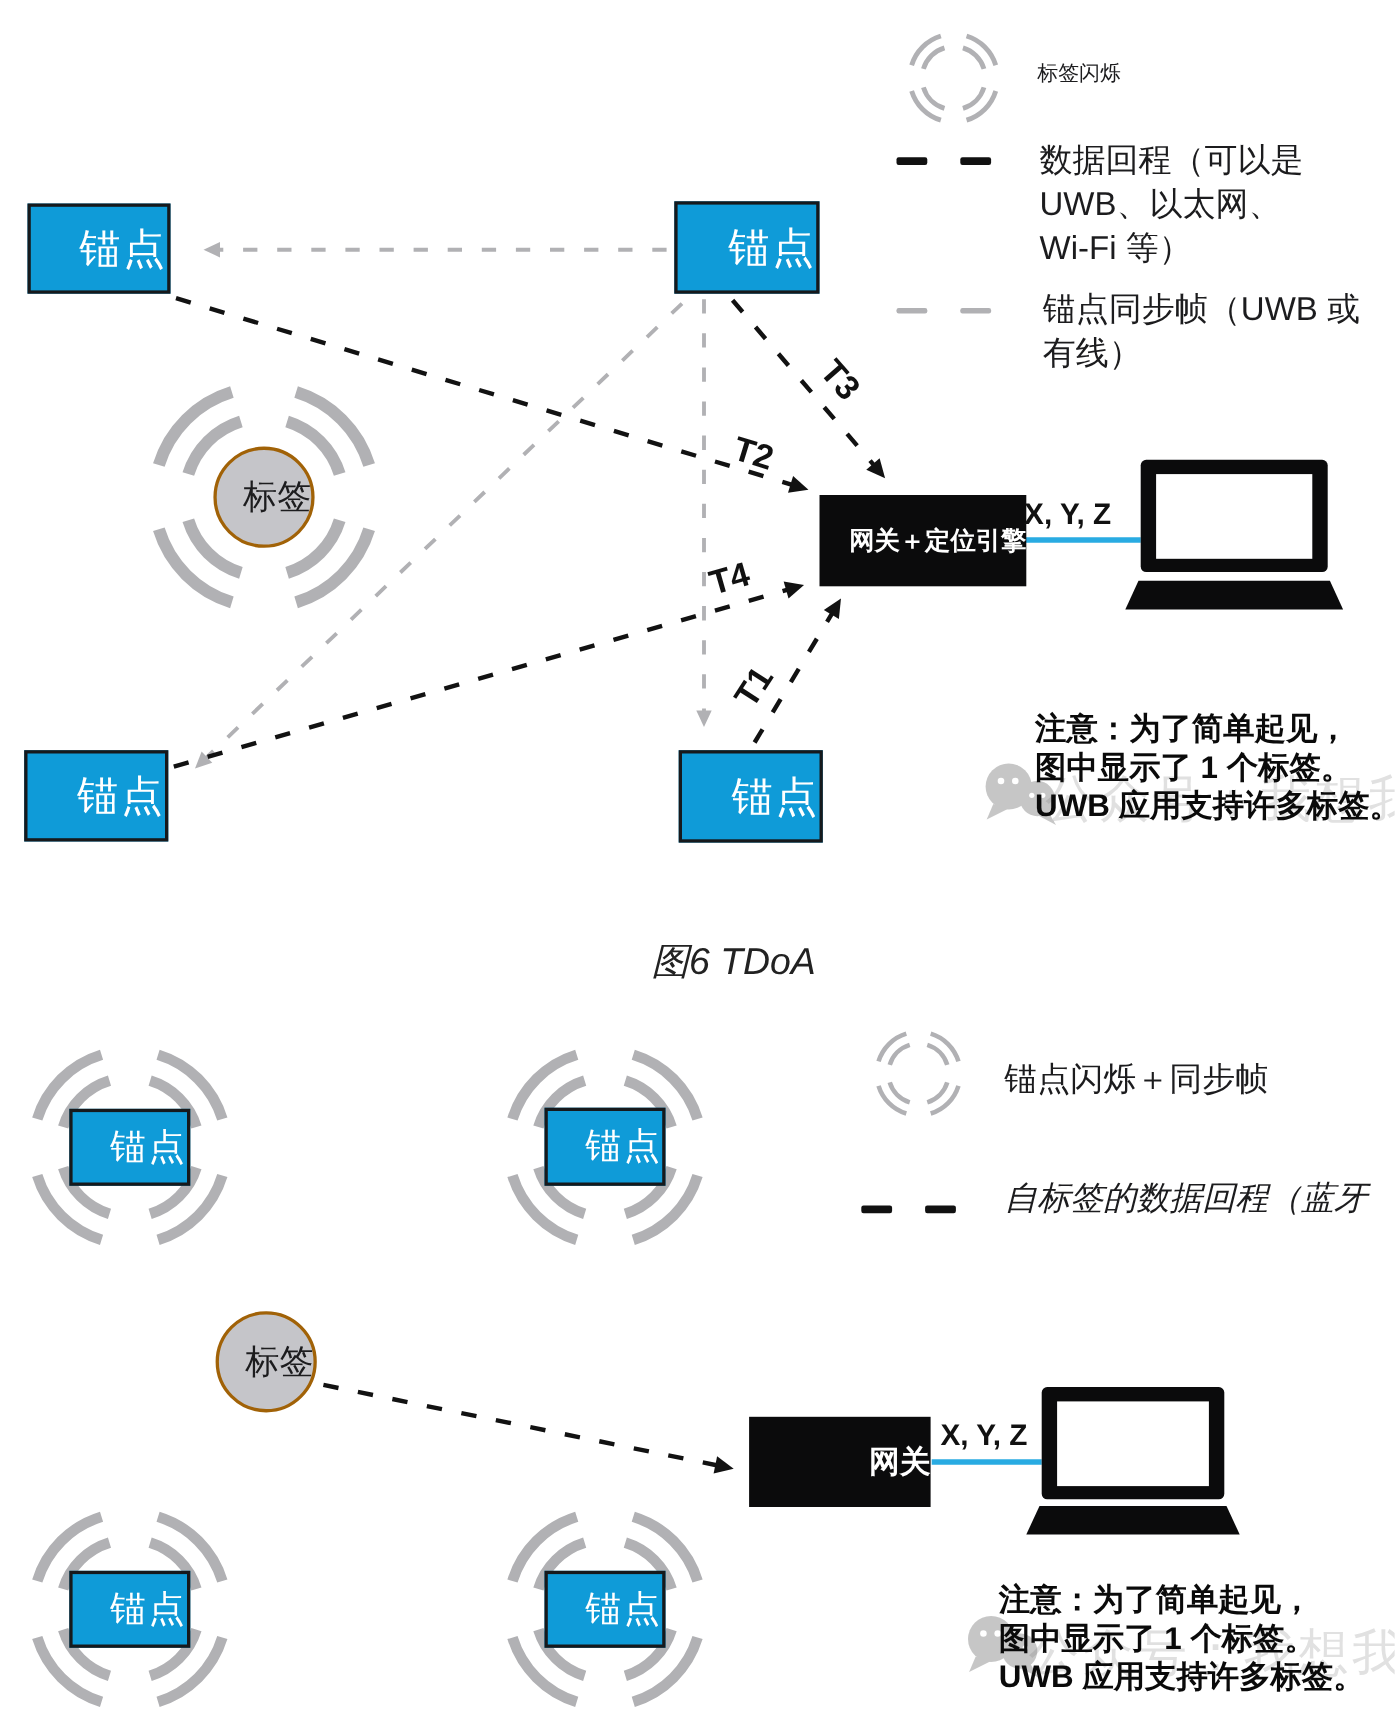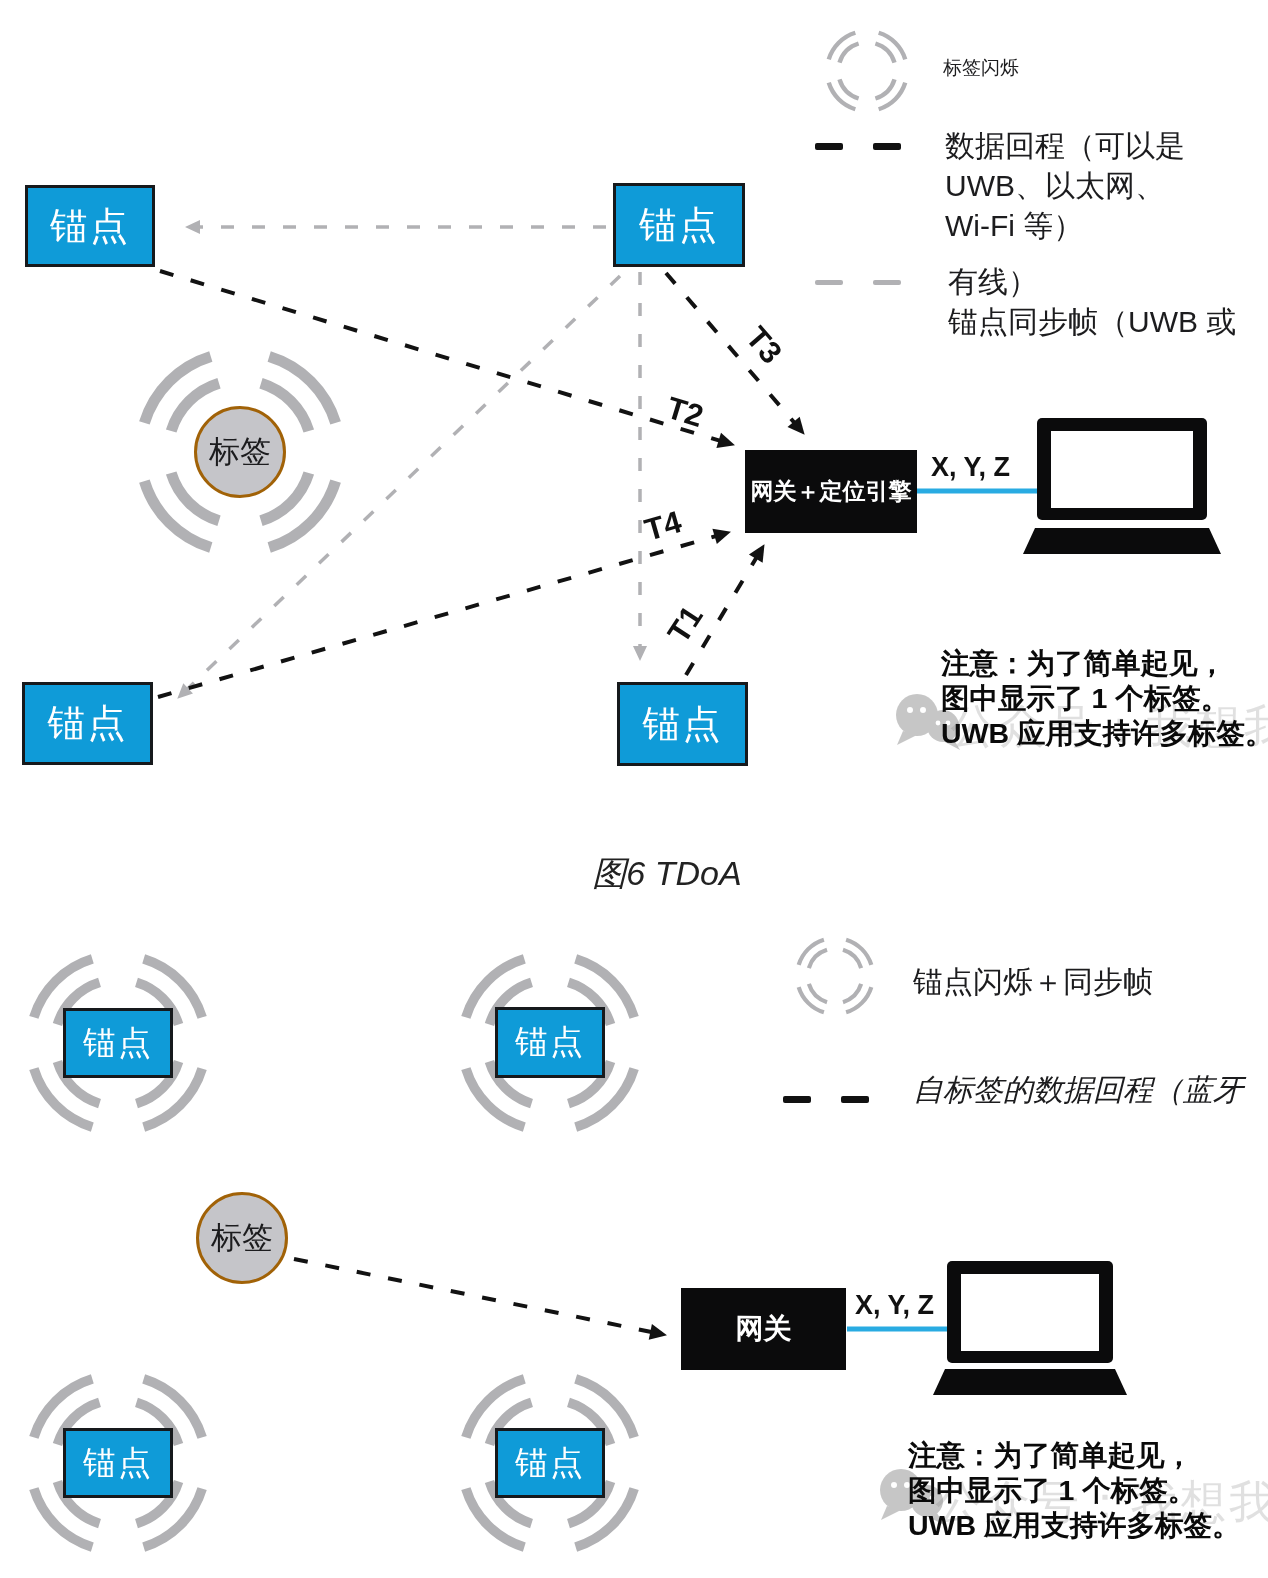--- a/index.html
+++ b/index.html
@@ -4,21 +4,21 @@
 <style>
   html,body{margin:0;padding:0;background:#fff;}
   body{font-family:"Liberation Sans","DejaVu Sans",sans-serif;}
   .canvas{position:relative;width:1268px;height:1578px;background:#ffffff;overflow:hidden;}
   svg.layer{position:absolute;left:0;top:0;z-index:1;}
   .sync{stroke:#b1b1b4;stroke-width:3.5;fill:none;stroke-dasharray:13 18;}
   .data{stroke:#121212;stroke-width:4;fill:none;stroke-dasharray:14 18;}
   .blinkarc{stroke:#b1b1b4;stroke-width:11;fill:none;}
   .bluelink{stroke:#29ABE2;stroke-width:5;fill:none;}
   .tlabel{font-weight:bold;font-size:31px;fill:#111;text-anchor:middle;}
-  .node{position:absolute;z-index:2;box-sizing:border-box;display:flex;align-items:center;justify-content:center;}
+  .node{position:absolute;z-index:2;box-sizing:border-box;display:flex;align-items:center;justify-content:flex-end;}
   .anchor{background:#0f9bd8;border:3px solid #16191c;color:#fff;font-size:38px;font-weight:500;letter-spacing:2px;}
   .anchor.small{font-size:33px;}
   .tagc{width:92px;height:92px;border-radius:50%;background:#c5c5c9;border:3px solid #a16207;color:#1c1c1e;font-size:31px;}
   .gateway{background:#0b0b0c;color:#fff;font-weight:bold;}
   .xyz{position:absolute;z-index:2;font-weight:bold;font-size:27px;color:#111;}
   .legend-label{position:absolute;z-index:2;font-size:30px;color:#1c1c1e;line-height:40px;white-space:nowrap;}
   .dash-sym{position:absolute;z-index:2;display:flex;gap:30px;}
   .dash-sym span{display:block;width:28px;height:7px;background:#111;border-radius:2px;}
   .dash-sym.gray span{background:#b1b1b4;height:5px;}
   .note{position:absolute;z-index:3;font-weight:bold;font-size:28.5px;line-height:35px;color:#0a0a0a;white-space:nowrap;}
@@ -132,42 +132,42 @@
     </div>
   <div class="node anchor" style="left:22px;top:682px;width:131px;height:83px;">
       <span>锚点</span>
     </div>
   <div class="node anchor" style="left:617px;top:682px;width:131px;height:84px;">
       <span>锚点</span>
     </div>
   <div class="node tagc" style="left:194px;top:406px;">
       <span>标签</span>
     </div>
-  <div class="node gateway" style="left:745px;top:450px;width:172px;height:83px;font-size:23px;">
+  <div class="node gateway" style="left:745px;top:450px;width:188px;height:83px;font-size:23px;">
       <span>网关＋定位引擎</span>
     </div>
   <div class="xyz" style="left:931px;top:452px;">X, Y, Z</div>
 
   <div class="legend-label" style="left:943px;top:48px;font-size:19px;">标签闪烁</div>
   <div class="dash-sym" style="left:815px;top:143px;">
       <span></span>
       <span></span>
     </div>
   <div class="legend-label" style="left:945px;top:126px;">
     <div>数据回程（可以是</div>
     <div>UWB、以太网、</div>
     <div>Wi-Fi 等）</div>
   </div>
   <div class="dash-sym gray" style="left:815px;top:280px;">
       <span></span>
       <span></span>
     </div>
   <div class="legend-label" style="left:948px;top:262px;">
+    <div>锚点同步帧（UWB 或</div>
     <div>有线）</div>
-    <div>锚点同步帧（UWB 或</div>
   </div>
 
   <div class="watermark-text" style="left:950px;top:696px;">公众号：我想我思</div>
   <div class="note" style="left:941px;top:646px;">
     <div>注意：为了简单起见，</div>
     <div>图中显示了 1 个标签。</div>
     <div>UWB 应用支持许多标签。</div>
   </div>
 
   <div class="caption" style="top:851px;padding-left:33px;">图6  TDoA</div>

